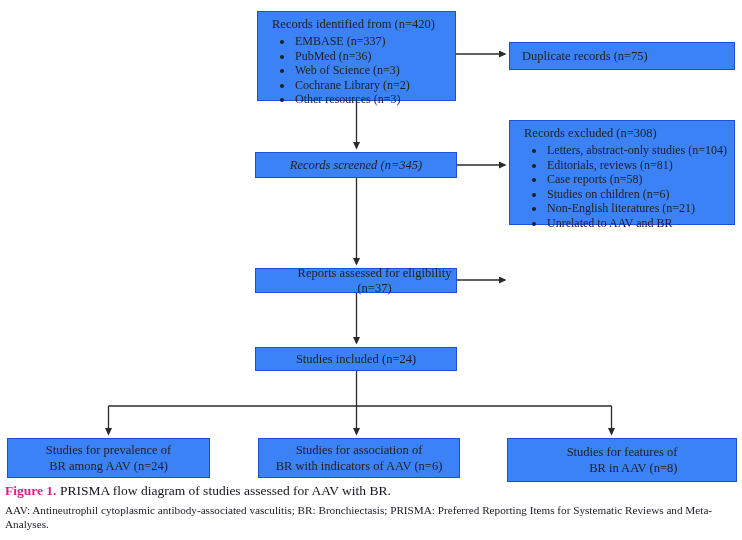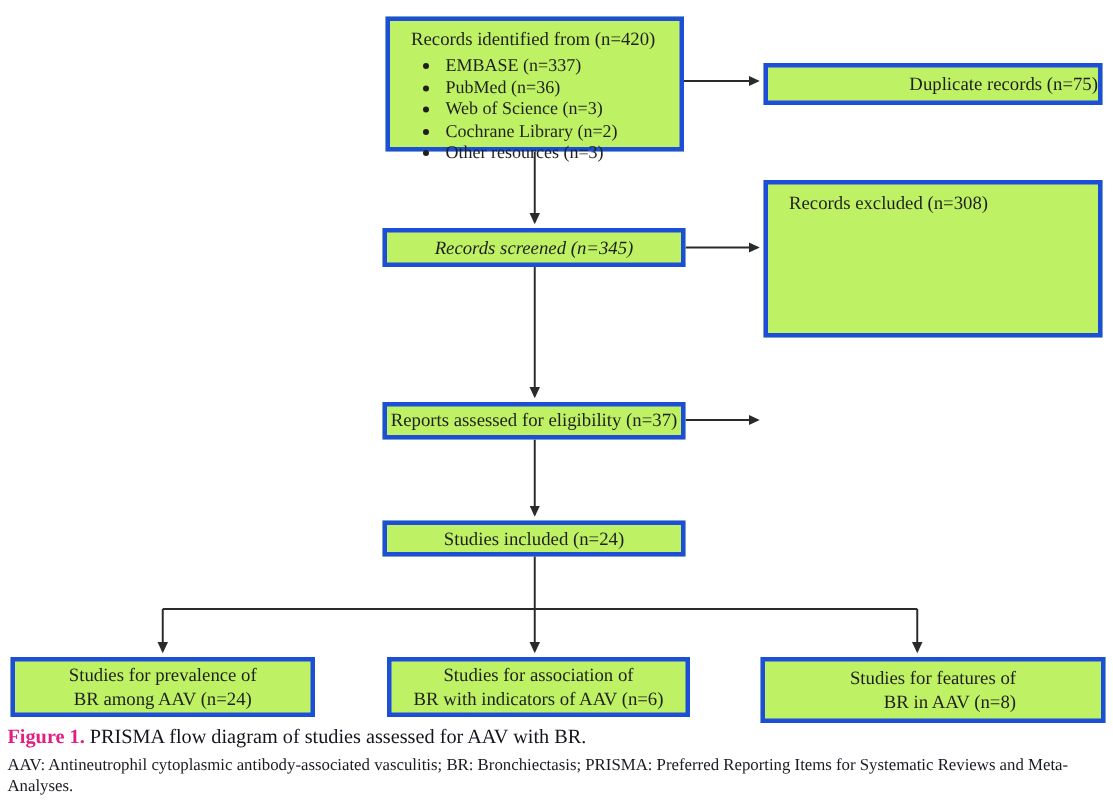--- a/index.html
+++ b/index.html
@@ -18,22 +18,22 @@
   }
   .arrows {
     position: absolute;
     left: 0;
     top: 0;
     pointer-events: none;
   }
   .box {
     position: absolute;
     box-sizing: border-box;
-    border: 3px solid #1d4ed8;
-    background: #bef264;
+    border: 1px solid #1d4ed8;
+    background: #3b82f6;
     font-size: 12.5px;
     color: #1f1f1f;
   }
   .box.center-text {
     display: flex;
     align-items: center;
     justify-content: center;
     text-align: center;
   }
   .box.left-text {
@@ -117,33 +117,41 @@
     <span class="box-title">Records identified from (n=420)</span>
     <ul class="bullets">
       <li>EMBASE (n=337)</li>
       <li>PubMed (n=36)</li>
       <li>Web of Science (n=3)</li>
       <li>Cochrane Library (n=2)</li>
       <li>Other resources (n=3)</li>
     </ul>
   </div>
 
-  <div class="box left-text" style="left:509px; top:42px; width:226px; height:28px;justify-content:flex-end;">
+  <div class="box left-text" style="left:509px; top:42px; width:226px; height:28px;">
     <span>Duplicate records (n=75)</span>
   </div>
 
   <div class="box center-text" style="left:255px; top:152px; width:202px; height:26px;font-style:italic;">
     <span>Records screened (n=345)</span>
   </div>
 
   <div class="box list-box" style="left:509px; top:120px; width:226px; height:105px;">
     <span class="box-title">Records excluded (n=308)</span>
+    <ul class="bullets">
+      <li>Letters, abstract-only studies (n=104)</li>
+      <li>Editorials, reviews (n=81)</li>
+      <li>Case reports (n=58)</li>
+      <li>Studies on children (n=6)</li>
+      <li>Non-English literatures (n=21)</li>
+      <li>Unrelated to AAV and BR</li>
+    </ul>
   </div>
 
-  <div class="box center-text" style="left:255px; top:268px; width:202px; height:25px;">
+  <div class="box center-text" style="left:255px; top:268px; width:202px; height:25px;padding-left:37px;">
     <span>Reports assessed for eligibility (n=37)</span>
   </div>
 
 
   <div class="box center-text" style="left:255px; top:347px; width:202px; height:24px;">
     <span>Studies included (n=24)</span>
   </div>
 
   <div class="box center-text outcome" style="left:7px; top:438px; width:203px; height:40px;">Studies for prevalence of
 BR among AAV (n=24)</div>

